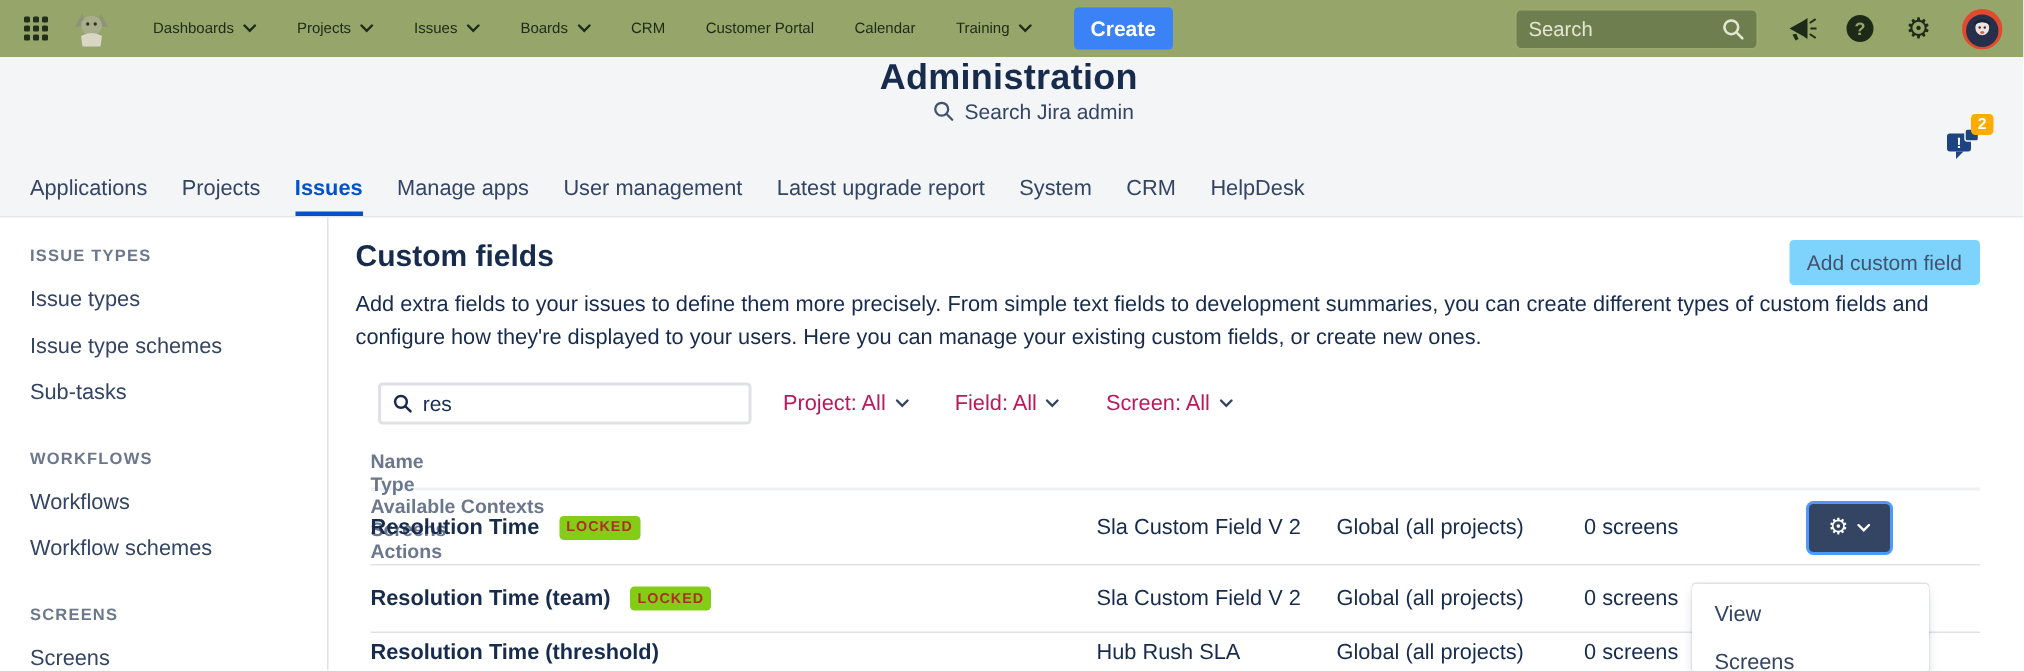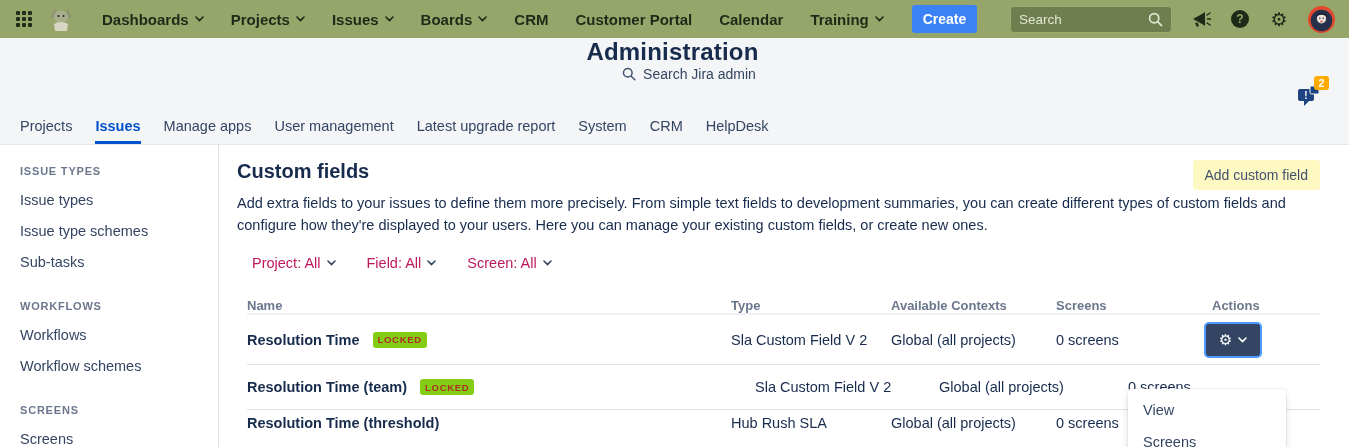--- a/index.html
+++ b/index.html
@@ -5,21 +5,21 @@
   * { margin:0; padding:0; box-sizing:border-box; }
   html,body { width:1349px; height:447px; overflow:hidden; background:#fff;
     font-family:"Liberation Sans", sans-serif; position:relative; }
 
   
   .topnav { height:38px; background:#96A56A; display:flex; align-items:center;
     padding:0 14px 0 12px; color:#1E2A18; }
   .appswitch { display:grid; grid-template-columns:repeat(3,4px); grid-gap:2px; margin:0 16px 0 4px; cursor:pointer; }
   .appswitch span { width:4px; height:4px; background:#222E1C; border-radius:1px; }
   .navlogo { width:26px; height:26px; margin-right:28px; }
-  .navitems { display:flex; align-items:center; gap:27px; font-size:15px; font-weight:700; }
+  .navitems { display:flex; align-items:center; gap:27px; font-size:10px; font-weight:400; }
   .navitem { display:flex; align-items:center; gap:6px; cursor:pointer; white-space:nowrap; }
   .chev { width:9px; height:6px; }
   .create-btn { margin-left:28px; background:#3b82f6; color:#fff; font-weight:700; font-size:14px;
     border:none; border-radius:3px; padding:6px 11px; cursor:pointer; }
   .nav-right { margin-left:auto; display:flex; align-items:center; gap:19px; }
   .nav-search { width:162px; height:27px; background:#6F7E4F; border:1px solid #9CAA6F; border-radius:4px;
     display:flex; align-items:center; padding:0 8px; }
   .nav-search .ph { color:#E2E7D2; font-size:13.5px; flex:1; }
   .navicon { width:20px; height:20px; display:flex; align-items:center; justify-content:center; cursor:pointer; }
   .qmark { width:18px; height:18px; border-radius:50%; background:#1E2A18; color:#96A56A;
@@ -45,39 +45,39 @@
   
   .content { display:flex; height:302px; background:#fff; }
   aside { width:219px; border-right:1px solid #DFE1E6; padding:20px 0 0 20px; flex-shrink:0; }
   .side-title { font-size:11px; font-weight:700; color:#6B778C; letter-spacing:.8px; margin-bottom:2px; }
   .side-item { font-size:14.5px; color:#344563; margin-top:15px; line-height:16px; cursor:pointer; }
   .side-gap { height:30px; }
 
   main { flex:1; padding:15px 29px 0 18px; }
   .title-row { display:flex; align-items:flex-start; }
   .page-title { font-size:20px; font-weight:700; color:#172B4D; }
-  .add-btn { margin-left:auto; background:#fef9c3; border:none; border-radius:3px; color:#42526E;
+  .add-btn { margin-left:auto; background:#7dd3fc; border:none; border-radius:3px; color:#42526E;
     font-size:14px; padding:7px 12px; cursor:pointer; font-family:inherit; }
   .desc { margin-top:2px; font-size:14.5px; line-height:22px; color:#172B4D; max-width:1065px; }
 
   .filter-row { margin-top:19px; margin-left:15px; display:flex; align-items:center; }
   .cf-search { width:249px; height:28px; border:2px solid #DFE1E6; border-radius:3px; background:#fff;
     display:flex; align-items:center; padding:0 8px; }
   .cf-search input { border:none; outline:none; font-size:14px; color:#172B4D; width:100%;
     font-family:inherit; margin-left:7px; font-weight:500; }
   .filter { display:flex; align-items:center; gap:6px; font-size:14.5px; color:#be185d; cursor:pointer; }
   .filter:nth-of-type(2) { margin-left:21px; }
   .f-gap { width:31px; }
 
   
   .table { margin-top:17px; margin-left:10px; }
-  .t-head { display:flex; height:27px; align-items:flex-end; border-bottom:2px solid #F0F1F4;
-    font-size:13px; font-weight:600; color:#6B778C; }
+  .t-head { display:flex; height:27px; align-items:flex-start; border-bottom:2px solid #F0F1F4;
+    font-size:13px; font-weight:600; color:#6B778C;flex-direction:column; }
   .t-row { display:flex; align-items:center; height:50px; border-bottom:1px solid #DFE1E6; font-size:14.5px; color:#172B4D; }
-  .t-row.r2 { height:45px;gap:24px; }
+  .t-row.r2 { height:45px; }
   .t-row.r3 { height:45px; border-bottom:none; align-items:flex-start; padding-top:5px; }
   .c-name { width:484px; display:flex; align-items:center; }
   .c-type { width:160px; }
   .c-ctx  { width:165px; }
   .c-scr  { width:156px; }
   .c-act  { flex:1; }
   .row-name { font-weight:700; }
   .locked { margin-left:13px; background:#84cc16; color:#AE2E24; font-size:9.5px; font-weight:700;
     letter-spacing:.7px; padding:2.5px 5px; border-radius:3px; }
   .gear-btn { width:54px; height:32px; background:#344563; border:none; border-radius:3px;
@@ -204,20 +204,21 @@
       <rect x="3" y="7" width="16" height="12" rx="2" fill="#1D4380"></rect>
       <polygon points="9,19 9,24 14,19" fill="#1D4380"></polygon>
       <rect x="15" y="4" width="9" height="8" rx="1.5" fill="#1D4380" stroke="#F4F5F7" stroke-width="1"></rect>
       <text x="11" y="16.5" font-size="10" font-weight="bold" fill="#fff" text-anchor="middle">!</text>
     </svg>
     <span class="notif-badge">2</span>
   </div>
 </header>
 
 <div class="tabbar">
+  <div class="tab">Applications</div>
   <div class="tab">Projects</div>
   <div class="tab active">Issues</div>
   <div class="tab">Manage apps</div>
   <div class="tab">User management</div>
   <div class="tab">Latest upgrade report</div>
   <div class="tab">System</div>
   <div class="tab">CRM</div>
   <div class="tab">HelpDesk</div>
 </div>
 
@@ -237,20 +238,27 @@
   </aside>
 
   <main>
     <div class="title-row">
       <h2 class="page-title">Custom fields</h2>
       <button class="add-btn">Add custom field</button>
     </div>
     <p class="desc">Add extra fields to your issues to define them more precisely. From simple text fields to development summaries, you can create different types of custom fields and configure how they're displayed to your users. Here you can manage your existing custom fields, or create new ones.</p>
 
     <div class="filter-row">
+      <div class="cf-search">
+        <svg width="14" height="14" viewBox="0 0 14 14">
+          <circle cx="5.8" cy="5.8" r="4.3" fill="none" stroke="#172B4D" stroke-width="1.8"></circle>
+          <line x1="9.2" y1="9.2" x2="12.8" y2="12.8" stroke="#172B4D" stroke-width="1.8" stroke-linecap="round"></line>
+        </svg>
+        <input value="res" style="">
+      </div>
       <div class="filter">
         <span>Project: All</span>
         <svg class="chev" viewBox="0 0 9 6">
             <path d="M1 1l3.5 3.5L8 1" stroke="#344563" stroke-width="1.6" fill="none" stroke-linecap="round"></path>
           </svg>
       </div>
       <div class="f-gap"></div>
       <div class="filter">
         <span>Field: All</span>
         <svg class="chev" viewBox="0 0 9 6">

